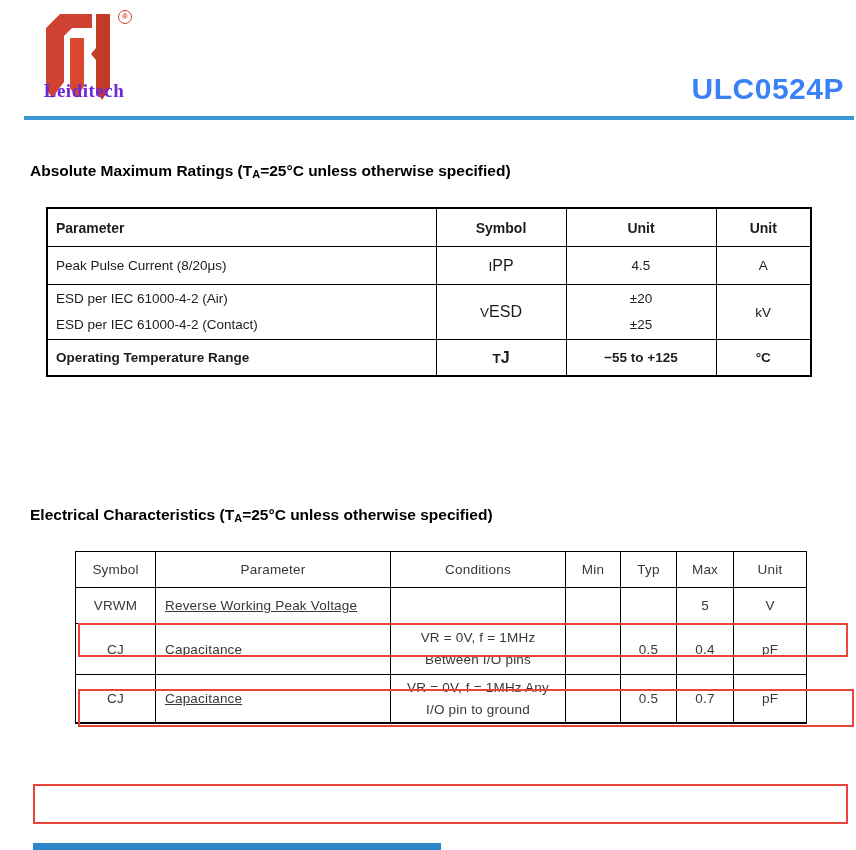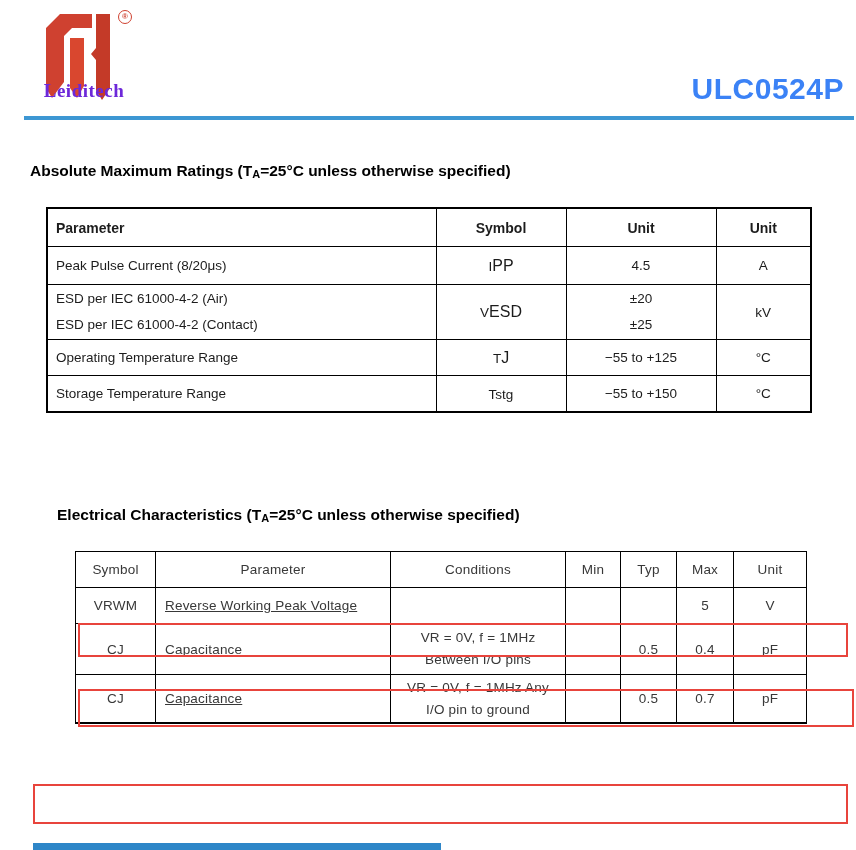--- a/index.html
+++ b/index.html
@@ -12,32 +12,32 @@
        color:#cf4130;font-size:8px;line-height:12px;text-align:center;font-weight:bold;}
   .logoword{position:absolute;left:0px;top:72px;width:100px;text-align:center;
        font-family:"Liberation Serif",serif;font-weight:bold;font-size:19px;color:#6d28d9;letter-spacing:.5px;}
   .partno{position:absolute;right:12px;top:72px;font-size:30px;font-weight:bold;color:#3b82f6;letter-spacing:.5px;text-align:center;}
   .bluerule{position:absolute;left:24px;top:116px;width:830px;height:4px;background:#3d97d3;}
 
   
   .sechead{position:absolute;left:30px;font-size:15.5px;font-weight:bold;color:#000;}
   .sechead .hsub{font-size:11px;vertical-align:-2px;font-weight:bold;}
   #amr-head{top:162px;}
-  #ec-head{top:506px;margin-left:27px;}
+  #ec-head{top:506px;}
 
   
   .t1wrap{position:absolute;left:46px;top:207px;}
   table{border-collapse:collapse;table-layout:fixed;}
   .t1{border:2px solid #000;width:764px;font-size:13.5px;color:#1c1c1c;}
   .t1 th,.t1 td{border:1px solid #000;vertical-align:middle;text-align:center;padding:0;}
   .t1 th{font-weight:bold;font-size:14px;}
   .t1 .pl{text-align:left;padding-left:8px;}
   .t1 .rh37 th,.t1 .rh37 td{height:37px;}
   .t1 .rh54 td{height:54px;}
-  .t1 .rh35 td{height:35px;}
+  .t1 .rh35 td{height:35px;font-weight:bold;}
   .t1 .two{line-height:26px;}
   .ssub{font-size:16px;}
 
   
   .t2wrap{position:absolute;left:75px;top:551px;}
   .t2{border:1px solid #000;border-bottom:2px solid #000;width:731px;font-size:13.5px;color:#383838;letter-spacing:.2px;}
   .t2 th,.t2 td{border:1px solid #000;vertical-align:middle;text-align:center;padding:0;font-weight:normal;}
   .t2 .pl{text-align:left;padding-left:9px;text-decoration:underline;}
   .t2 .rh35 th,.t2 .rh35 td{height:35px;}
   .t2 .rh50 td{height:50px;}
@@ -105,26 +105,20 @@
         <div>±25</div>
       </td>
       <td>kV</td>
     </tr>
     <tr class="rh35">
       <td class="pl">Operating Temperature Range</td>
       <td><span>T</span><span class="ssub">J</span></td>
       <td>−55 to +125</td>
       <td>°C</td>
     </tr>
-    <tr class="rh35">
-      <td class="pl">Storage Temperature Range</td>
-      <td><span>Tstg</span><span class="ssub"></span></td>
-      <td>−55 to +150</td>
-      <td>°C</td>
-    </tr>
   </tbody>
     </table>
 </div>
 
 <div class="sechead" id="ec-head">
   <span>Electrical Characteristics (T</span><span class="hsub">A</span><span>=25°C unless otherwise specified)</span>
 </div>
 
 <div class="t2wrap">
   <table class="t2">

